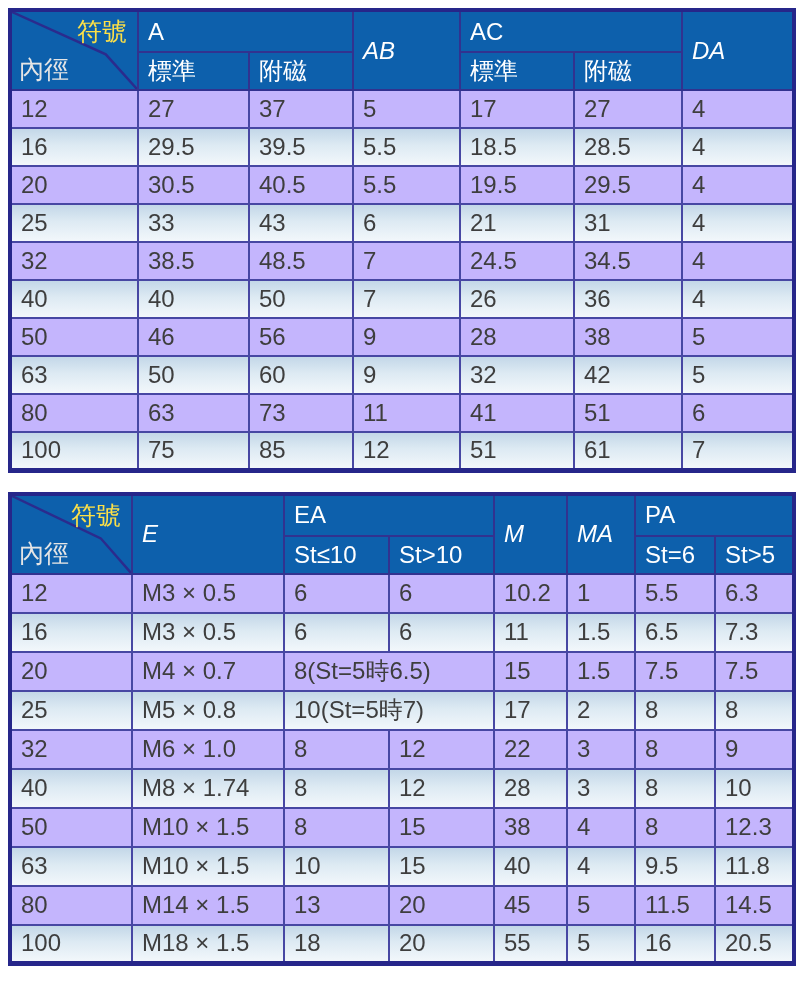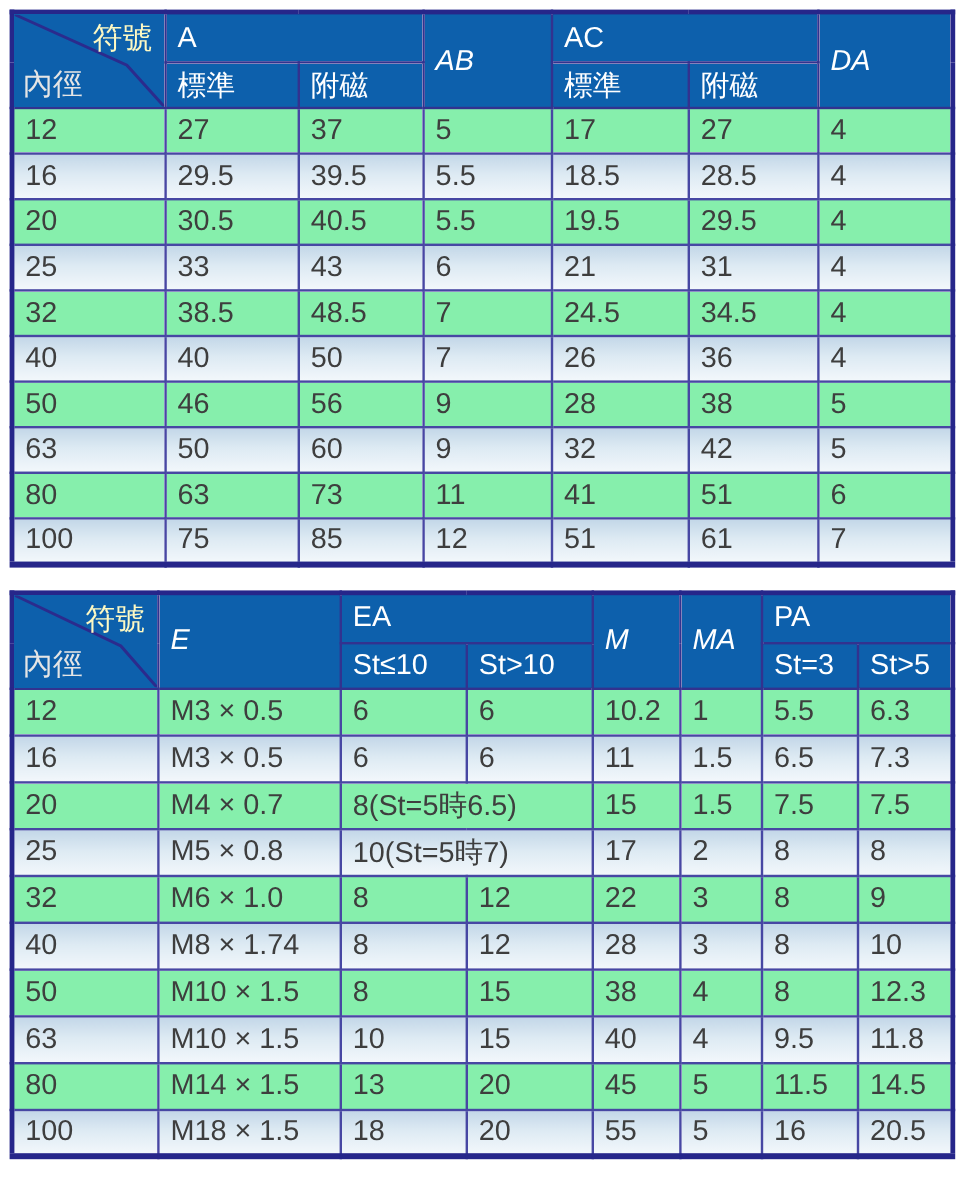--- a/index.html
+++ b/index.html
@@ -38,35 +38,35 @@
   table.spec th {
     background: #0d60ac;
     color: #ffffff;
     border-color: #32328f;
   }
   th.group { text-align: center; padding: 0; font-size: 27px; height: 42px; }
   th.single { font-size: 27px; padding-left: 8px; font-style: italic; }
   th.sub { text-align: center; padding: 0; font-size: 25px; height: 38px; margin-top: 36px; }
   th.sub-latin { font-size: 23px; }
   
-  tbody tr { height: 38px; background: #86efac; }
+  tbody tr { height: 38px; background: #c4b5fd; }
   #table2 tbody tr { height: 39px; }
   tbody tr.stripe td {
     background: linear-gradient(180deg, #c3d7e8 0%, #ddeaf3 45%, #f2f7fb 100%);
   }
   
   th.corner {
     position: relative;
     padding: 0;
     overflow: hidden;
   }
   .corner-svg { position: absolute; left: 0; top: 0; width: 100%; height: 100%; }
   .corner-top {
     position: absolute; top: 3px; right: 10px;
-    font-size: 25px; color: #fef9c3;
+    font-size: 25px; color: #fde047;
   }
   .corner-bottom {
     position: absolute; bottom: 3px; left: 7px;
     font-size: 25px; color: #e5e5e5;
   }
 </style>
 </head>
 <body>
 
 <div class="page">
@@ -218,21 +218,21 @@
         </th>
         <th class="single" rowspan="2">E</th>
         <th class="group" colspan="2">EA</th>
         <th class="single" rowspan="2">M</th>
         <th class="single" rowspan="2">MA</th>
         <th class="group" colspan="2">PA</th>
       </tr>
       <tr>
         <th class="sub sub-latin">St≤10</th>
         <th class="sub sub-latin">St&gt;10</th>
-        <th class="sub sub-latin">St=3</th>
+        <th class="sub sub-latin">St=6</th>
         <th class="sub sub-latin">St&gt;5</th>
       </tr>
     </thead>
     <tbody>
         <tr>
           <td>12</td>
           <td>M3 × 0.5</td>
           <td>6</td>
           <td>6</td>
           <td>10.2</td>

